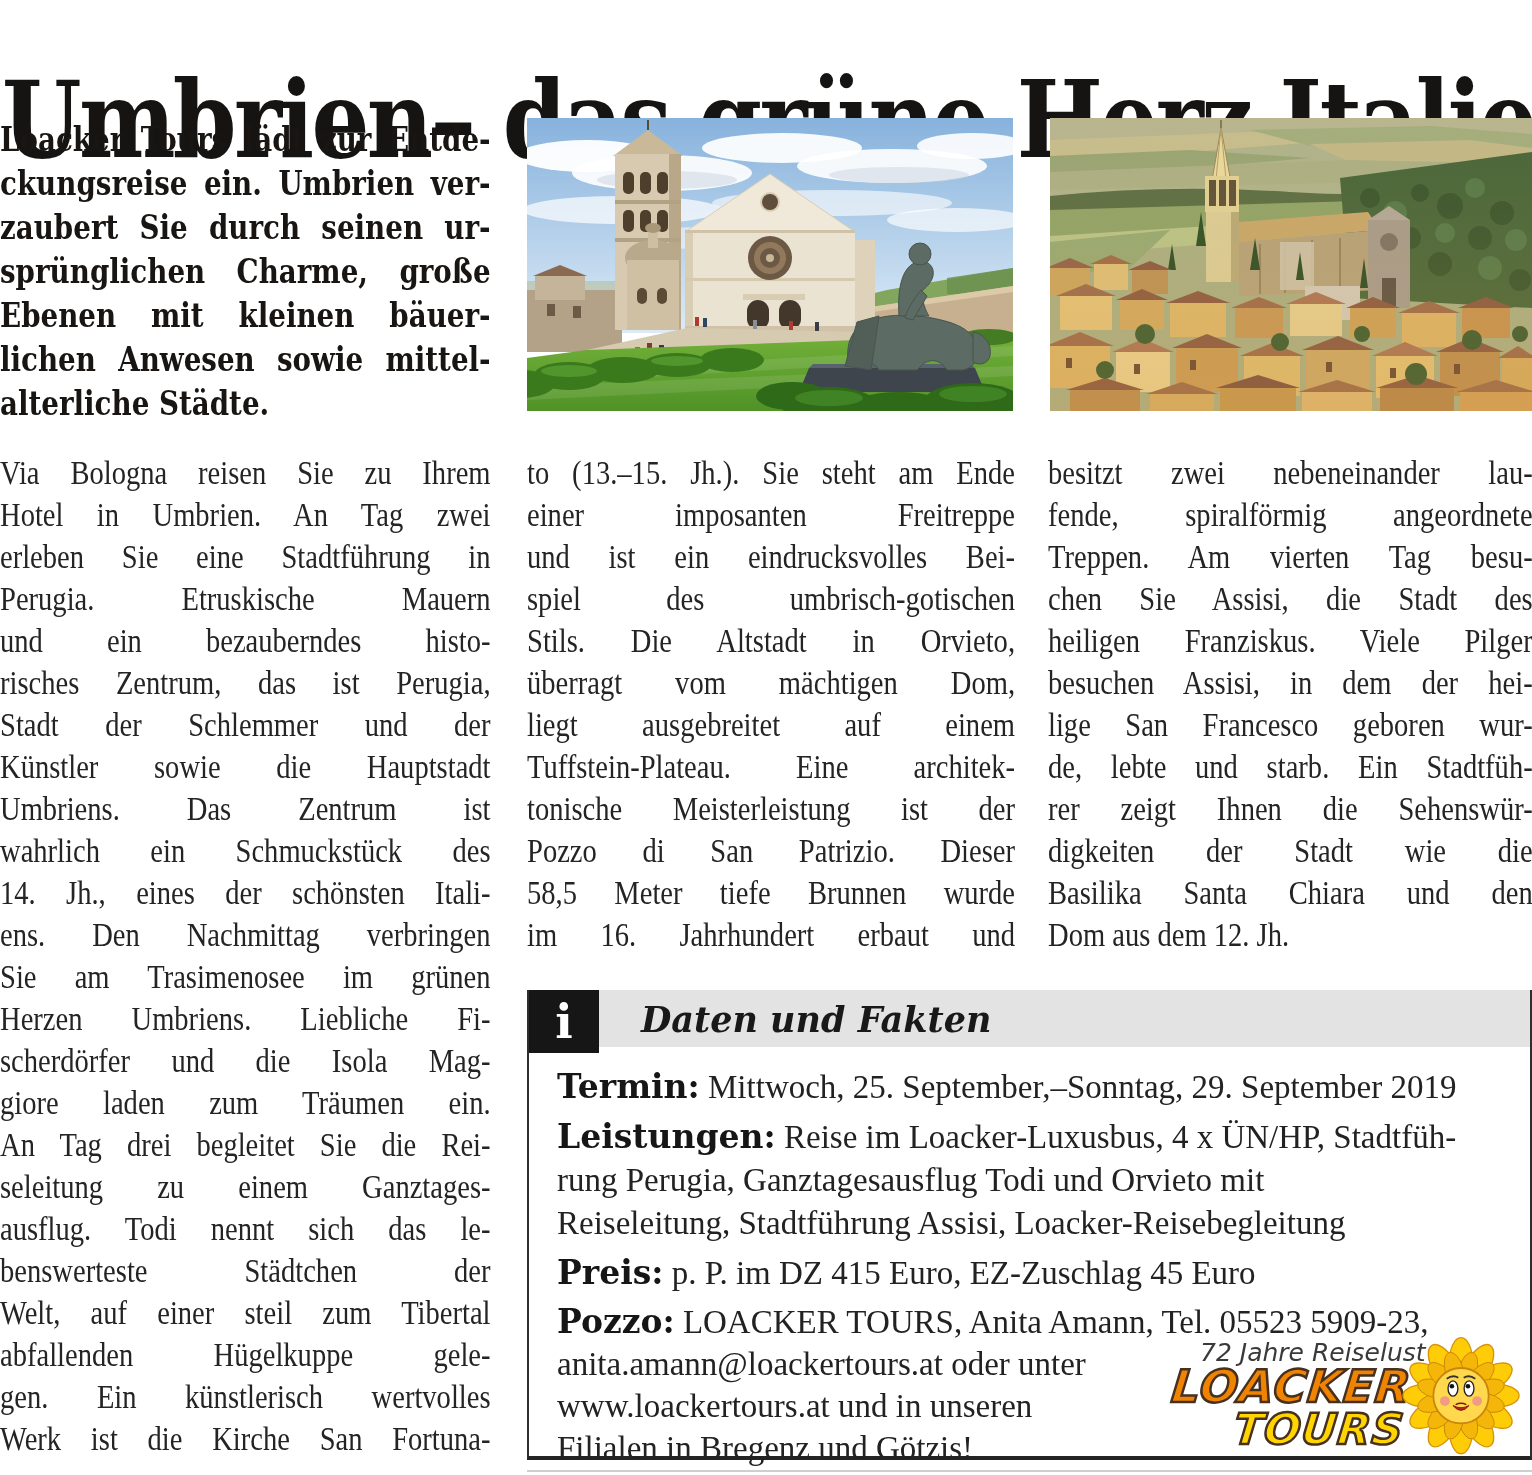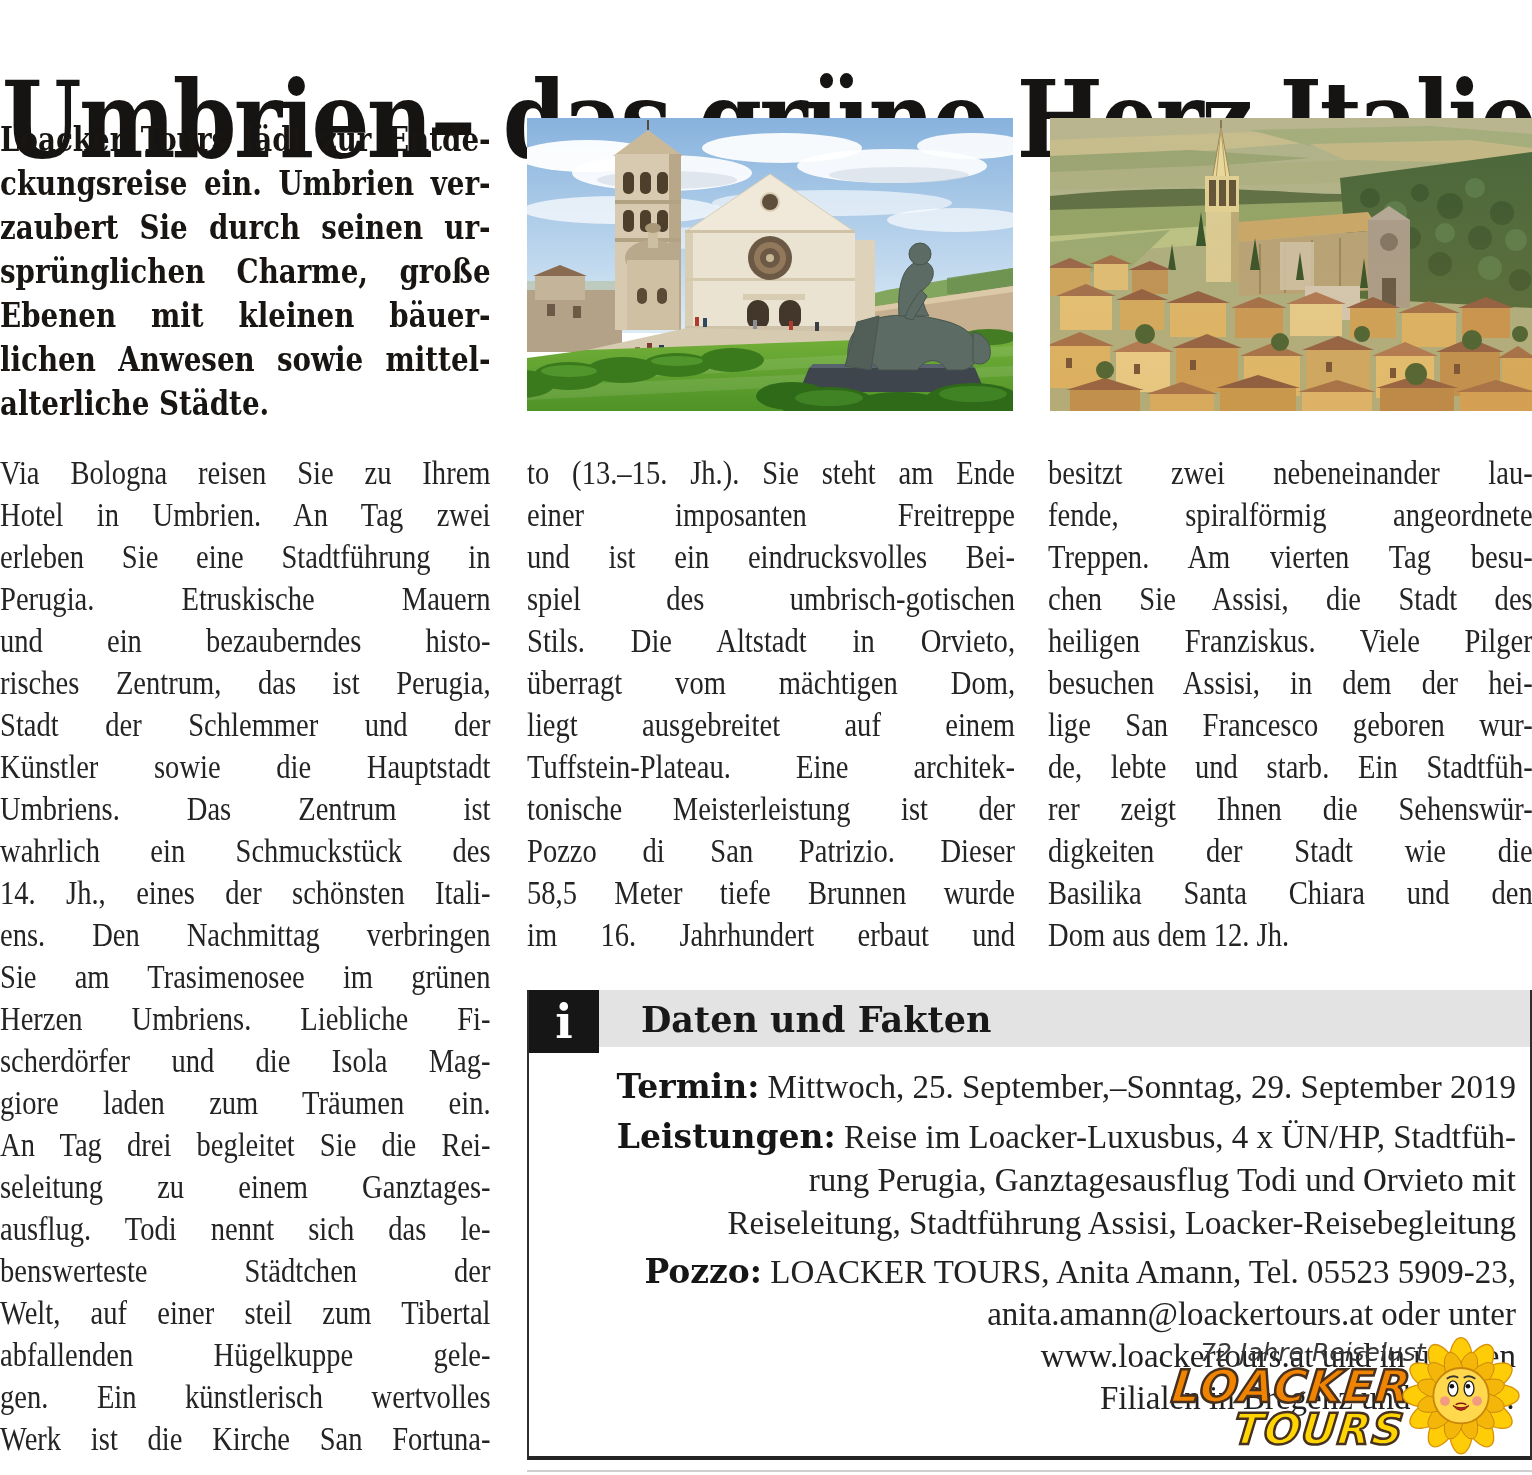--- a/index.html
+++ b/index.html
@@ -33,24 +33,24 @@
   .photo2{left:1050px;width:482px;}
 
   
   .infobox{position:absolute;left:527px;top:990px;width:1005px;height:470px;box-sizing:border-box;
     border-left:2px solid #2e2e2e;border-right:2px solid #2e2e2e;border-bottom:4px solid #242424;}
   .ib-bar{position:absolute;left:0;top:0;width:100%;height:57px;background:#e3e3e3;}
   .ib-icon{position:absolute;left:0;top:0;width:70px;height:63px;background:#161616;
     color:#fff;font-family:"DejaVu Serif",serif;font-weight:bold;font-size:46px;
     display:flex;align-items:center;justify-content:center;}
   .ib-title{position:absolute;left:112px;top:0;height:57px;line-height:60px;
-    font-family:"DejaVu Serif",serif;font-weight:bold;font-size:35px;color:#191919;}
+    font-family:"DejaVu Serif",serif;font-weight:bold;font-size:35px;color:#191919;font-style:italic;}
   .ib-body{position:absolute;left:0;top:63px;right:0;bottom:0;padding:12px 14px 0 28px;
     font-size:33px;line-height:43px;color:#222;}
-  .ib-body p{margin:0 0 6px 0;white-space:pre-line;text-align:right;}
+  .ib-body p{margin:0 0 6px 0;white-space:pre-line;}
   .ib-body b{font-family:"DejaVu Serif",serif;font-weight:bold;color:#161616;}
   .ib-body .infos-p{line-height:42px;}
 
   
   .logo{position:absolute;right:6px;top:348px;width:352px;height:120px;}
   .logo .tagline{position:absolute;left:28px;top:0;width:200px;
     font-family:"DejaVu Sans",sans-serif;font-style:italic;font-size:25px;color:#3a3a3a;white-space:nowrap;}
   .logo .l1{position:absolute;left:0px;top:26px;
     font-family:"DejaVu Sans",sans-serif;font-weight:bold;font-style:italic;font-size:45px;line-height:45px;
     letter-spacing:1px;transform:skewX(-6deg);-webkit-text-stroke:2.5px #46301f;}
@@ -421,20 +421,21 @@
     <div class="ib-bar"></div>
     <div class="ib-icon">
         <span>i</span>
       </div>
     <div class="ib-title">Daten und Fakten</div>
     <div class="ib-body">
       <p><b>Termin:</b><span> Mittwoch, 25. September,–Sonntag, 29. September 2019</span></p>
       <p><b>Leistungen:</b><span> Reise im Loacker-Luxusbus, 4 x ÜN/HP, Stadtfüh-
 rung Perugia, Ganztagesausflug Todi und Orvieto mit
 Reiseleitung, Stadtführung Assisi, Loacker-Reisebegleitung</span></p>
+      <p><b>Preis:</b><span> p. P. im DZ 415 Euro, EZ-Zuschlag 45 Euro</span></p>
       <p class="infos-p"><b>Pozzo:</b><span> LOACKER TOURS, Anita Amann, Tel. 05523 5909-23,
 anita.amann@loackertours.at oder unter
 www.loackertours.at und in unseren
 Filialen in Bregenz und Götzis!</span></p>
     </div>
 
     <div class="logo">
       <div class="tagline">72 Jahre Reiselust</div>
       <div class="l1" style="color:#f08300;">LOACKER</div>
       <div class="l2" style="color:#ffd400;">TOURS</div>

